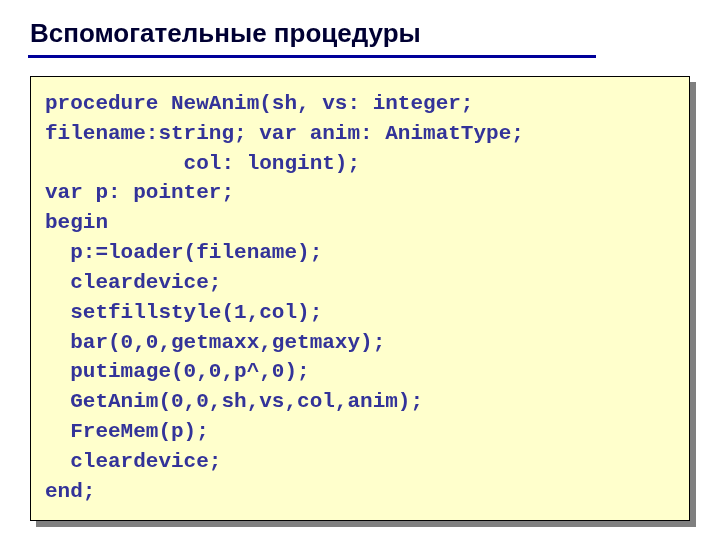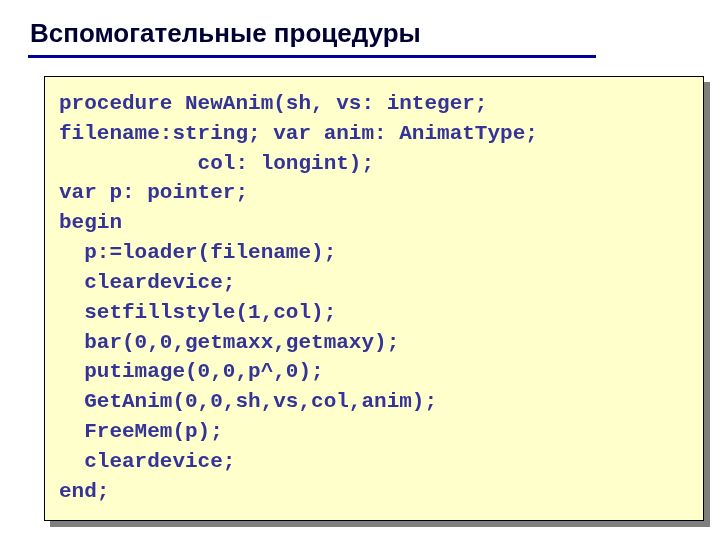--- a/index.html
+++ b/index.html
@@ -23,21 +23,21 @@
     margin: 0 0 6px 2px;
   }
   .rule {
     border: none;
     border-top: 3px solid #000099;
     margin: 0 0 18px 0;
   }
   .codebox-wrap {
     position: relative;
     width: 660px;
-    margin-left: 16px;
+    margin-left: 2px;
   }
   .codebox-shadow {
     position: absolute;
     top: 6px;
     left: 6px;
     width: 100%;
     height: 100%;
     background: #7f7f7f;
   }
   .codebox {

